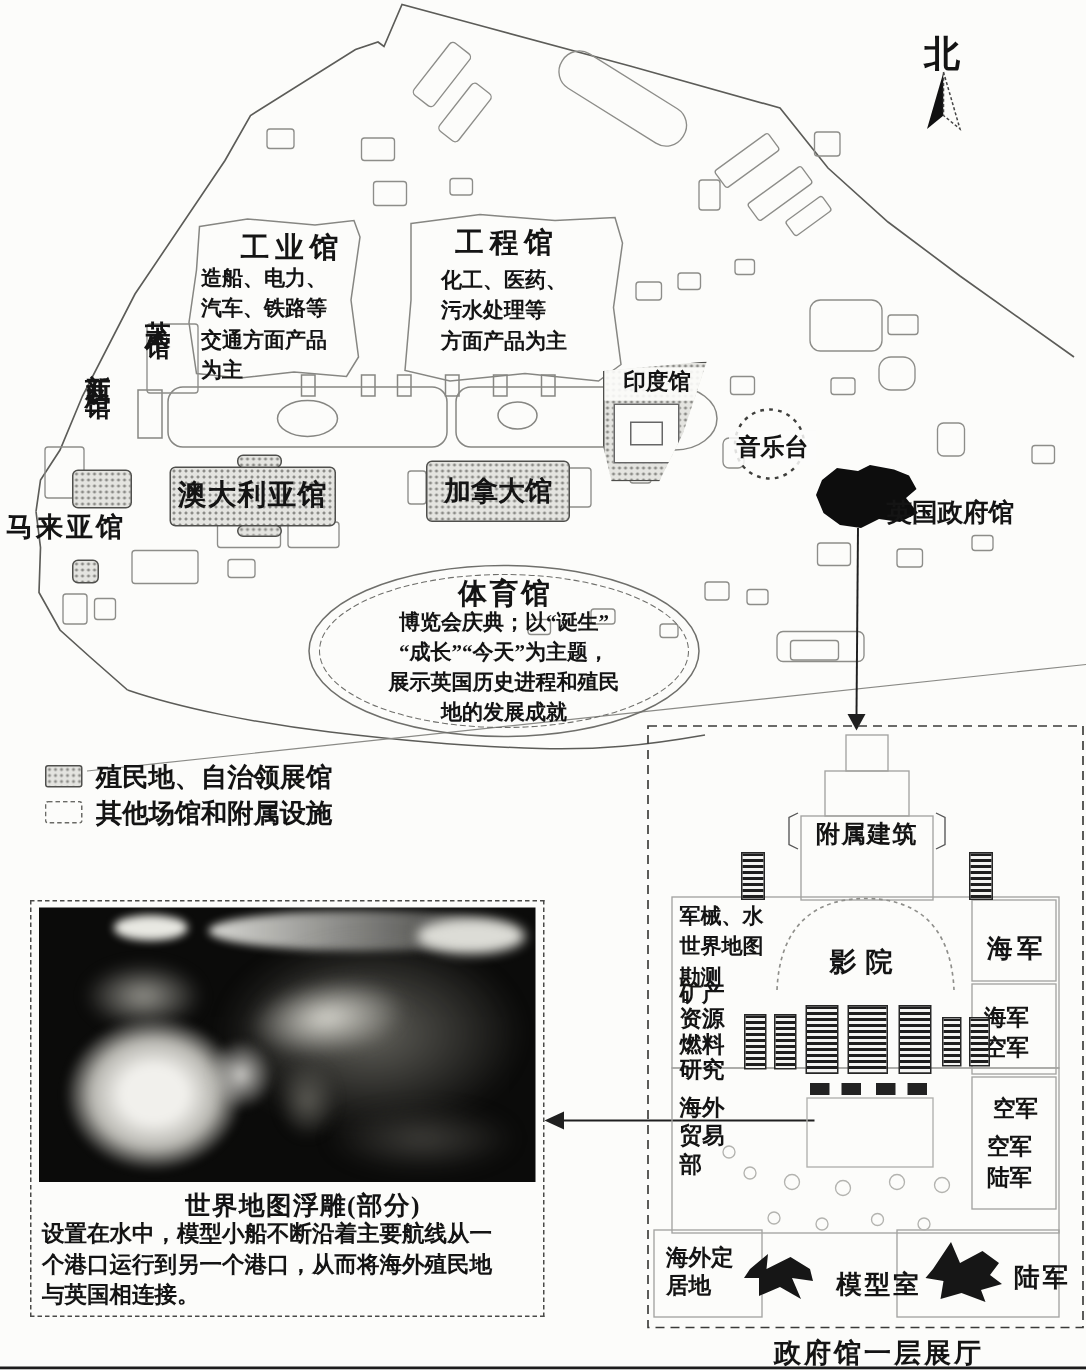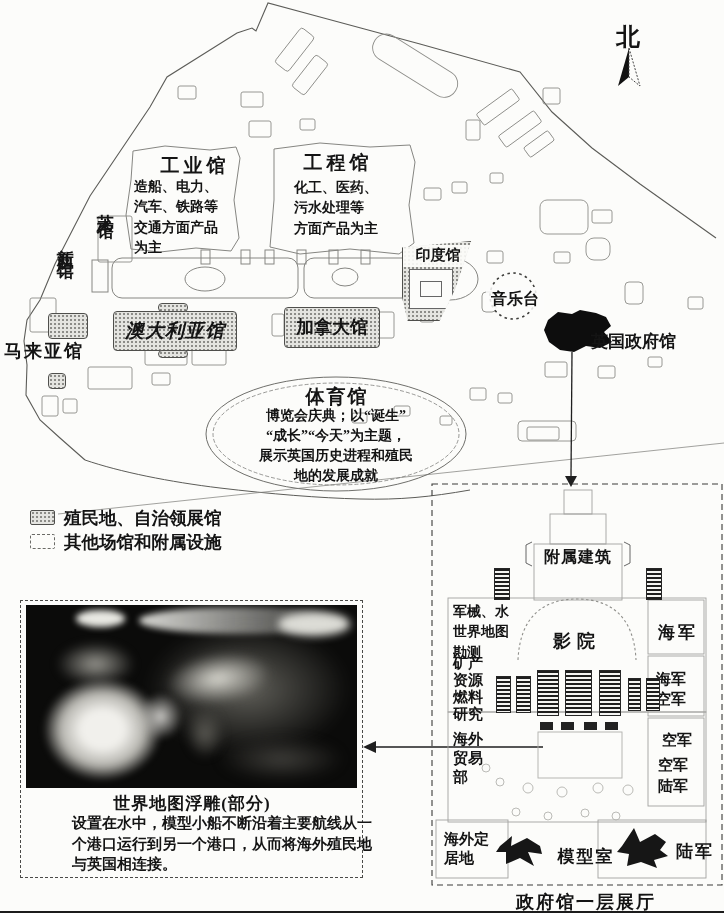--- a/index.html
+++ b/index.html
@@ -185,21 +185,21 @@
 
   <div class="lbl center" style="left:286px; top:149px; width:104px; font-size:19px; letter-spacing:4px;">工程馆</div>
   <div class="lbl" style="left:294px; top:178px; width:120px; font-size:14px;">化工、医药、
 污水处理等
 方面产品为主</div>
 
   <div class="lbl vert" style="left:92px; top:200px; height:80px; font-size:17px;">艺术馆</div>
   <div class="lbl vert" style="left:52px; top:236px; height:100px; font-size:17px;">新西兰馆</div>
   <div class="lbl" style="left:4px; top:338px; width:100px; font-size:18px; letter-spacing:2px; white-space:nowrap;">马来亚馆</div>
 
-  <div class="stipple" style="left:113px; top:311px; width:124px; height:40px;font-style:italic;">
+  <div class="stipple" style="left:113px; top:311px; width:111px; height:40px;">
     <div class="lbl center" style="font-size:19px; line-height:38px; letter-spacing:1px;">澳大利亚馆</div>
   </div>
   <div class="stipple" style="left:158px; top:303px; width:30px; height:9px;"></div>
   <div class="stipple" style="left:158px; top:350px; width:30px; height:8px;"></div>
 
   <div class="stipple" style="left:284px; top:307px; width:96px; height:41px;">
     <div class="lbl center" style="font-size:18px; line-height:39px;">加拿大馆</div>
   </div>
 
   <div class="stipple" style="left:402px; top:241px; width:72px; height:80px; border-radius:0;
@@ -237,22 +237,22 @@
     <div class="blob" style="left:15%; top:3%; width:15%; height:9%; background:#e8e8e2; filter:blur(3px); border-radius:50%;"></div>
     <div class="blob" style="left:36%; top:10%; width:62%; height:72%; background:radial-gradient(closest-side,#706f68,rgba(0,0,0,0)); filter:blur(7px); opacity:0.85; border-radius:50%;"></div>
     <div class="blob" style="left:9%; top:20%; width:24%; height:24%; background:radial-gradient(closest-side,#9b9a93,rgba(0,0,0,0)); filter:blur(5px); border-radius:50%;"></div>
     <div class="blob" style="left:42%; top:26%; width:32%; height:28%; background:radial-gradient(closest-side,#dcdbd3,rgba(0,0,0,0)); filter:blur(5px); transform:rotate(-8deg); border-radius:50%;"></div>
     <div class="blob" style="left:5%; top:40%; width:36%; height:56%; background:radial-gradient(closest-side,#f1f0ec 35%,#b5b4ae 70%,rgba(0,0,0,0)); filter:blur(3px); border-radius:48% 52% 58% 42%;"></div>
     <div class="blob" style="left:34%; top:48%; width:13%; height:26%; background:radial-gradient(closest-side,#cfceca,rgba(0,0,0,0)); filter:blur(3px); border-radius:50%;"></div>
     <div class="blob" style="left:48%; top:56%; width:12%; height:28%; background:radial-gradient(closest-side,#5b5a54,rgba(0,0,0,0)); filter:blur(4px); border-radius:50%;"></div>
     <div class="blob" style="left:58%; top:72%; width:38%; height:24%; background:radial-gradient(closest-side,#403f3b,rgba(0,0,0,0)); filter:blur(6px); border-radius:50%;"></div>
     <div class="blob" style="left:76%; top:4%; width:22%; height:13%; background:#dcdcd6; filter:blur(4px); border-radius:50%;"></div>
   </div>
-  <div class="lbl center" style="left:22px; top:792px; width:340px; font-size:17px; letter-spacing:1px;">世界地图浮雕(部分)</div>
-  <div class="lbl" style="left:28px; top:813px; width:334px; font-size:15px; line-height:1.37;margin-left:44px;">设置在水中，模型小船不断沿着主要航线从一
+  <div class="lbl center" style="left:32px; top:792px; width:340px; font-size:17px; letter-spacing:1px;">世界地图浮雕(部分)</div>
+  <div class="lbl" style="left:28px; top:813px; width:334px; font-size:15px; line-height:1.37;">设置在水中，模型小船不断沿着主要航线从一
 个港口运行到另一个港口，从而将海外殖民地
 与英国相连接。</div>
 
   <div class="lbl center" style="left:530px; top:545px; width:96px; font-size:16px; letter-spacing:1px;">附属建筑</div>
 
   <div class="lbl" style="left:453px; top:602px; width:76px; font-size:14px; line-height:1.45;">军械、水
 世界地图
 勘测</div>
 
   <div class="lbl center" style="left:545px; top:628px; width:64px; font-size:18px; letter-spacing:6px;">影院</div>

